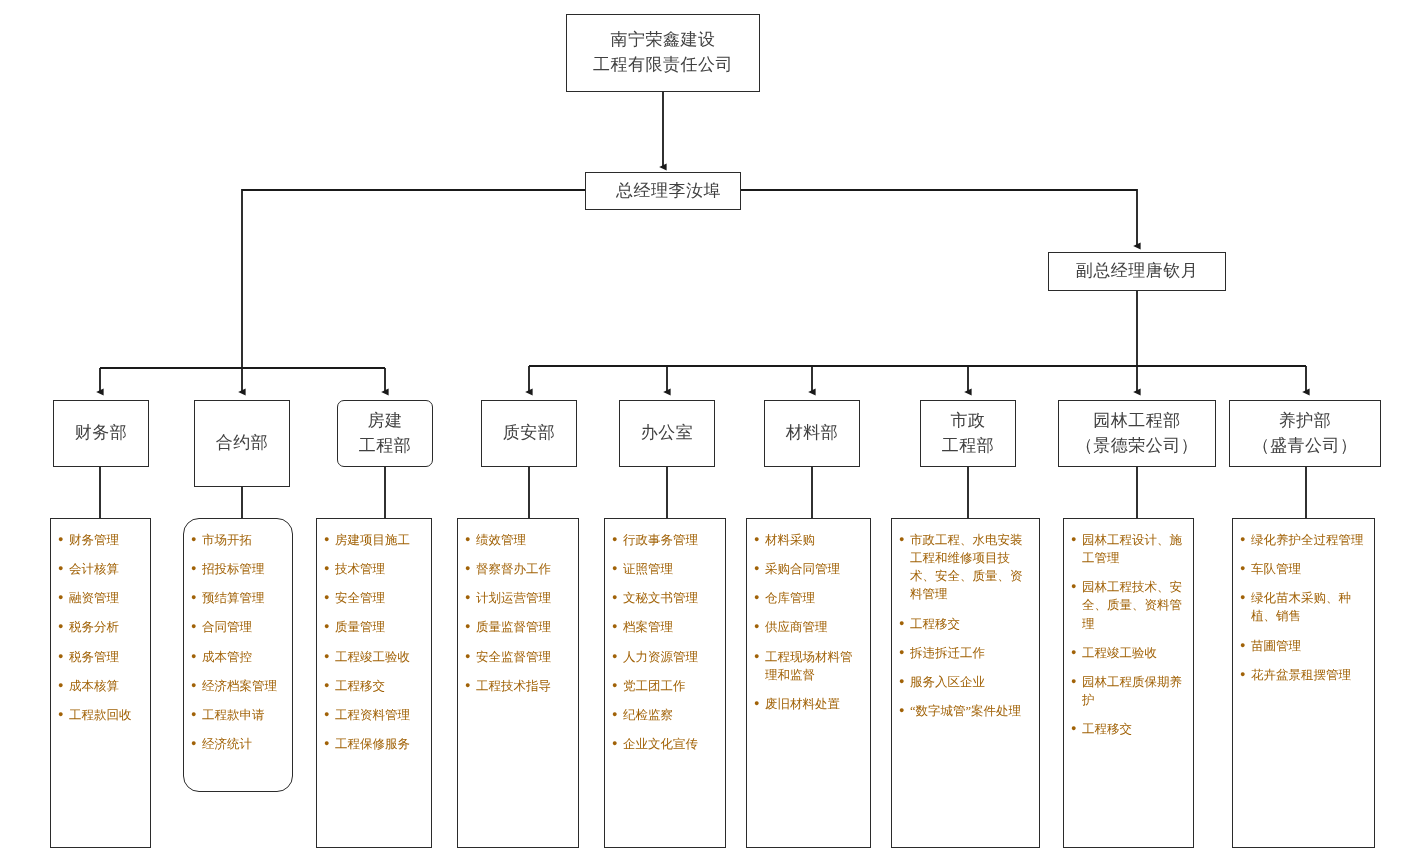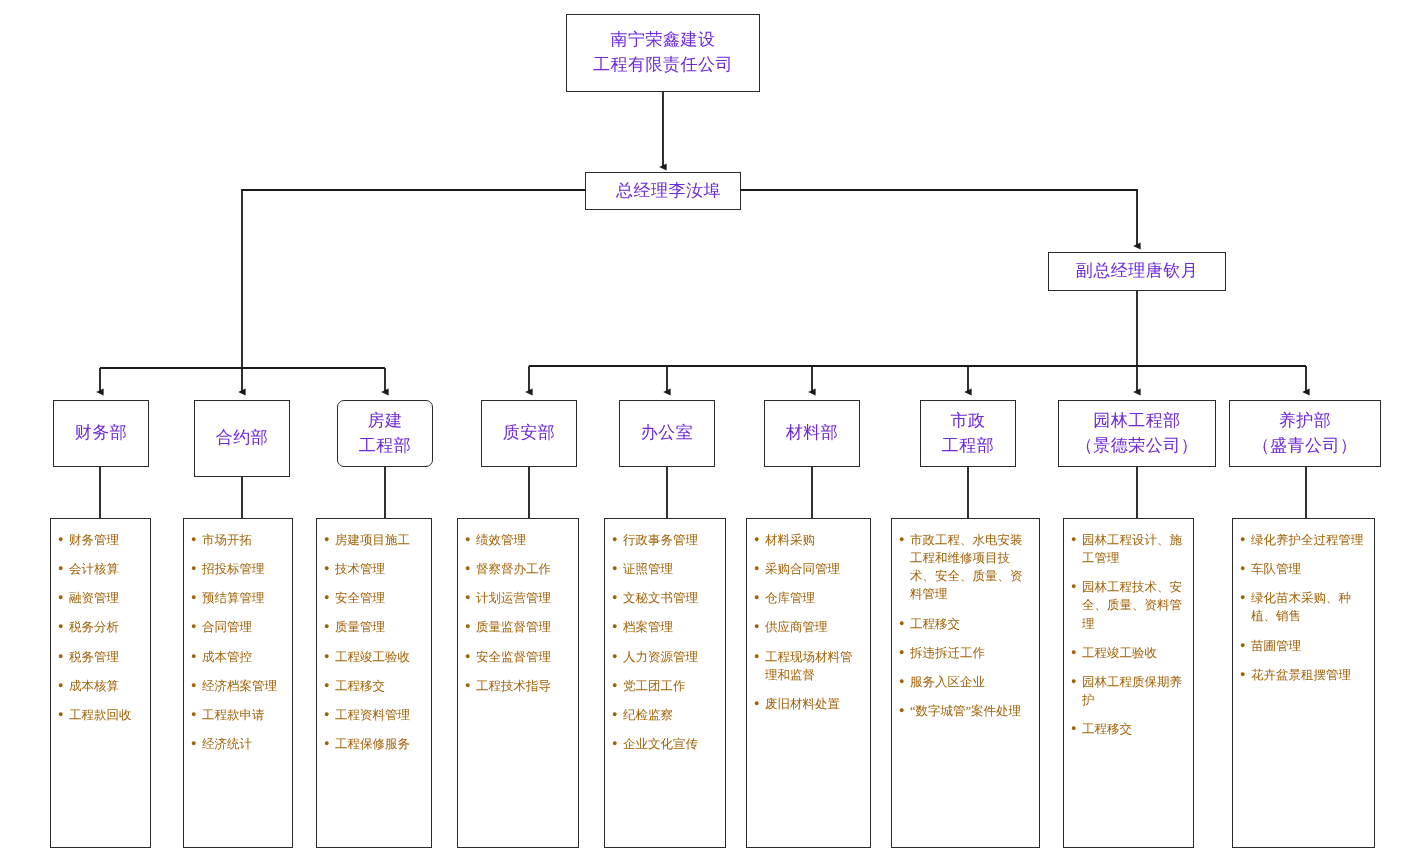--- a/index.html
+++ b/index.html
@@ -32,21 +32,21 @@
     border: 1.6px solid #2b2b2b;
     background: #ffffff;
     display: flex;
     flex-direction: column;
     align-items: center;
     justify-content: center;
     text-align: center;
     font-size: 17px;
     line-height: 1.45;
     letter-spacing: 0.5px;
-    color: #6d28d9;
+    color: #404040;
   }
   .node .line {
     display: block;
     white-space: nowrap;
   }
   .node.root { font-size: 17px; }
   .node.exec { font-size: 17px; }
   .node.dept { font-size: 17px; }
 
   .duty-box {
@@ -130,21 +130,21 @@
     <span class="line">总经理李汝埠</span>
   </div>
 
   <div class="node exec" style="left:1048px; top:252px; width:178px; height:39px;">
     <span class="line">副总经理唐钦月</span>
   </div>
 
   <div class="node dept" style="left:53px; top:400px; width:96px; height:67px;">
     <span class="line">财务部</span>
   </div>
-  <div class="node dept" style="left:194px; top:400px; width:96px; height:77px;">
+  <div class="node dept" style="left:194px; top:400px; width:96px; height:87px;">
     <span class="line">合约部</span>
   </div>
   <div class="node dept" style="left:337px; top:400px; width:96px; height:67px;border-radius:7px;">
     <span class="line">房建</span>
     <span class="line">工程部</span>
   </div>
   <div class="node dept" style="left:481px; top:400px; width:96px; height:67px;">
     <span class="line">质安部</span>
   </div>
   <div class="node dept" style="left:619px; top:400px; width:96px; height:67px;">
@@ -168,21 +168,21 @@
 
   <div class="duty-box" style="left:50px; top:518px; width:101px; height:330px;">
       <span class="duty-item">财务管理</span>
       <span class="duty-item">会计核算</span>
       <span class="duty-item">融资管理</span>
       <span class="duty-item">税务分析</span>
       <span class="duty-item">税务管理</span>
       <span class="duty-item">成本核算</span>
       <span class="duty-item">工程款回收</span>
     </div>
-  <div class="duty-box" style="left:183px; top:518px; width:110px; height:330px;">
+  <div class="duty-box" style="left:183px; top:518px; width:110px; height:274px;border-radius:16px;">
       <span class="duty-item">市场开拓</span>
       <span class="duty-item">招投标管理</span>
       <span class="duty-item">预结算管理</span>
       <span class="duty-item">合同管理</span>
       <span class="duty-item">成本管控</span>
       <span class="duty-item">经济档案管理</span>
       <span class="duty-item">工程款申请</span>
       <span class="duty-item">经济统计</span>
     </div>
   <div class="duty-box" style="left:316px; top:518px; width:116px; height:330px;">

